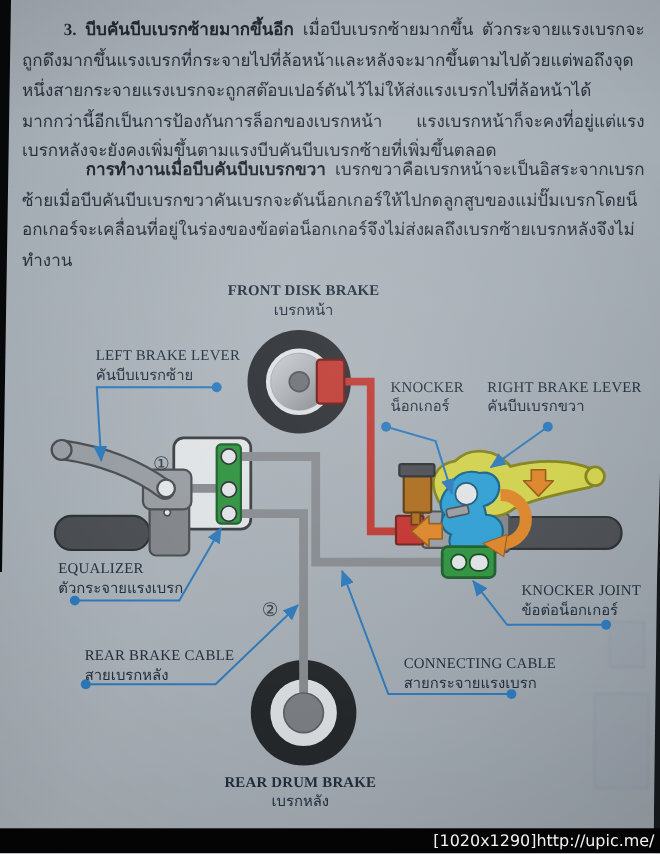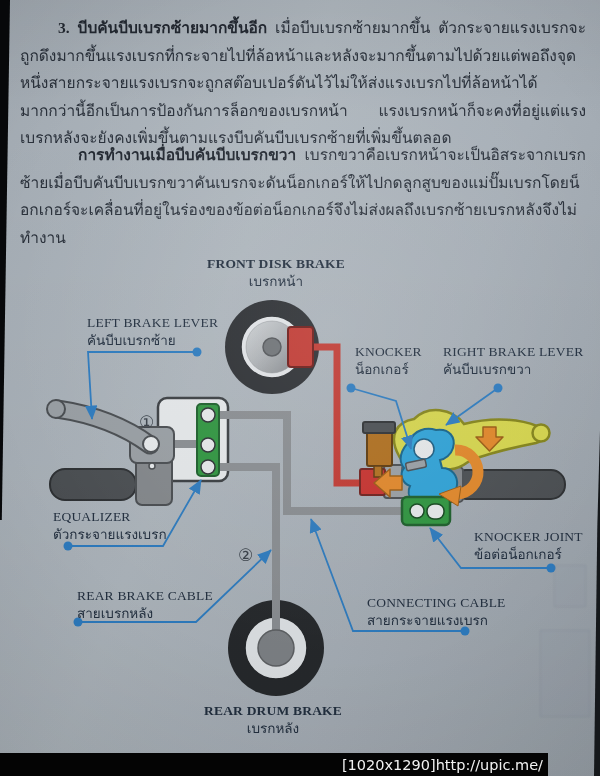--- a/index.html
+++ b/index.html
@@ -18,21 +18,21 @@
   .para{position:absolute;left:20px;width:566px;color:#2a313b;font-size:15.5px;line-height:27.5px;
     text-align:justify;margin:0;}
   .para .lead{font-weight:bold;color:#222831;}
   .lbl{position:absolute;color:#233040;line-height:1.3;white-space:nowrap;}
   .lbl .en{display:block;font-size:13.5px;letter-spacing:.2px;}
   .lbl .th{display:block;font-size:13.5px;}
   .lbl.center{text-align:center;white-space:normal;}
   .lbl.center .en{font-weight:bold;}
   .num{position:absolute;color:#394049;font-size:17px;font-family:"DejaVu Sans","Liberation Sans",sans-serif;}
   #diagram{position:absolute;left:0;top:0;}
-  .wmbar{position:absolute;left:0;bottom:0;width:548px;height:23px;background:#040404;
+  .wmbar{position:absolute;left:0;bottom:0;width:600px;height:23px;background:#040404;
     display:flex;align-items:center;justify-content:flex-end;}
   .wmbar span{color:#f2f2f2;font-size:14.5px;padding-right:5px;
     font-family:"DejaVu Sans","Liberation Sans",sans-serif;}
 </style>
 </head>
 <body>
 
 <div id="stage">
 
   <p class="para" style="top:14px;text-indent:38px;"><span class="lead">3. บีบคันบีบเบรกซ้ายมากขึ้นอีก</span><span> เมื่อบีบเบรกซ้ายมากขึ้น ตัวกระจายแรงเบรกจะถูกดึงมากขึ้นแรงเบรกที่กระจายไปที่ล้อหน้าและหลังจะมากขึ้นตามไปด้วยแต่พอถึงจุดหนึ่งสายกระจายแรงเบรกจะถูกสต๊อบเปอร์ดันไว้ไม่ให้ส่งแรงเบรกไปที่ล้อหน้าได้มากกว่านี้อีกเป็นการป้องกันการล็อกของเบรกหน้า แรงเบรกหน้าก็จะคงที่อยู่แต่แรงเบรกหลังจะยังคงเพิ่มขึ้นตามแรงบีบคันบีบเบรกซ้ายที่เพิ่มขึ้นตลอด</span></p>

